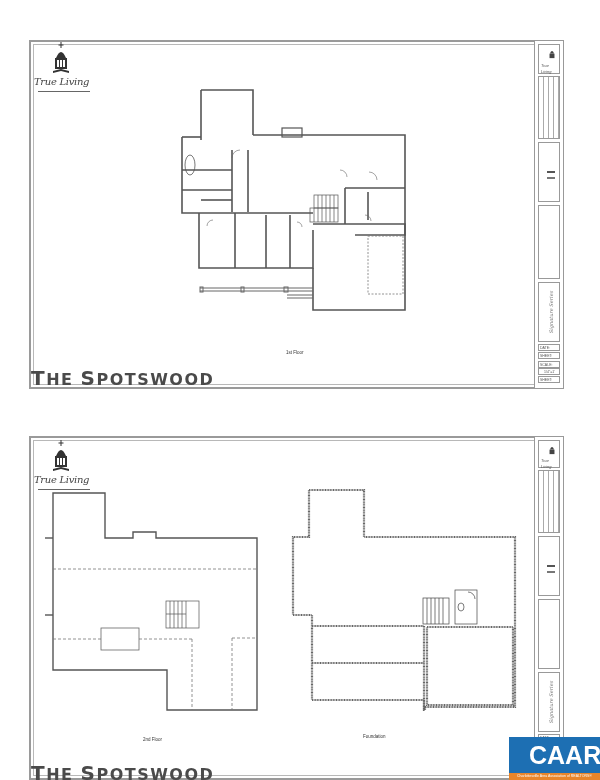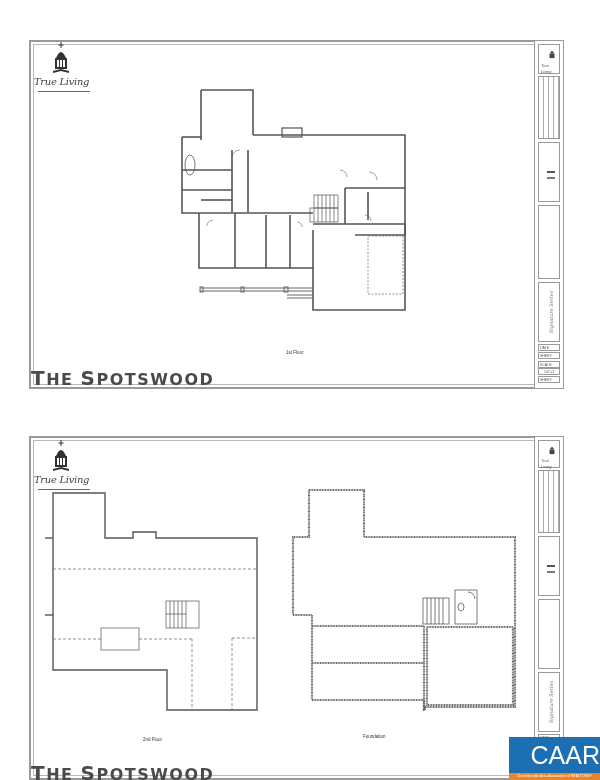--- a/index.html
+++ b/index.html
@@ -18,21 +18,21 @@
     .logo-rule { height: 1px; background: #666; width: 52px; margin-top: 1px; }
 
     .sheet-title { position: absolute; font-family: "DejaVu Sans", sans-serif; font-weight: bold; color: #4a4a4a; letter-spacing: 1.5px; font-size: 16px; }
     .sheet-title .cap { font-size: 20px; }
 
     .floor-label { position: absolute; font-size: 4.5px; color: #333; }
 
     svg { position: absolute; overflow: visible; }
 
     .caar { position: absolute; left: 509px; right: 0; top: 737px; height: 43px; background: #1d6fb3; color: #fff; }
-    .caar-text { font-family: "Liberation Sans", sans-serif; font-size: 25px; font-weight: normal; text-align: right; line-height: 30px; padding-top: 3px; letter-spacing: 0; margin-left: 20px; }
+    .caar-text { font-family: "Liberation Sans", sans-serif; font-size: 25px; font-weight: bold; text-align: left; line-height: 30px; padding-top: 3px; letter-spacing: 0; margin-left: 20px; }
     .caar-bar { position: absolute; left: 0; right: 0; bottom: 0; height: 7px; background: #e8852a; color: #fff; font-size: 3.5px; line-height: 7px; text-align: center; white-space: nowrap; overflow: hidden; }
   </style>
 </head>
 <body>
 
 <div class="sheet" style="left:29px; top:40px; width:535px; height:349px;">
   <div class="inner"></div>
 </div>
 
 <div class="logo" style="left:34px; top:42px; width:60px;">

